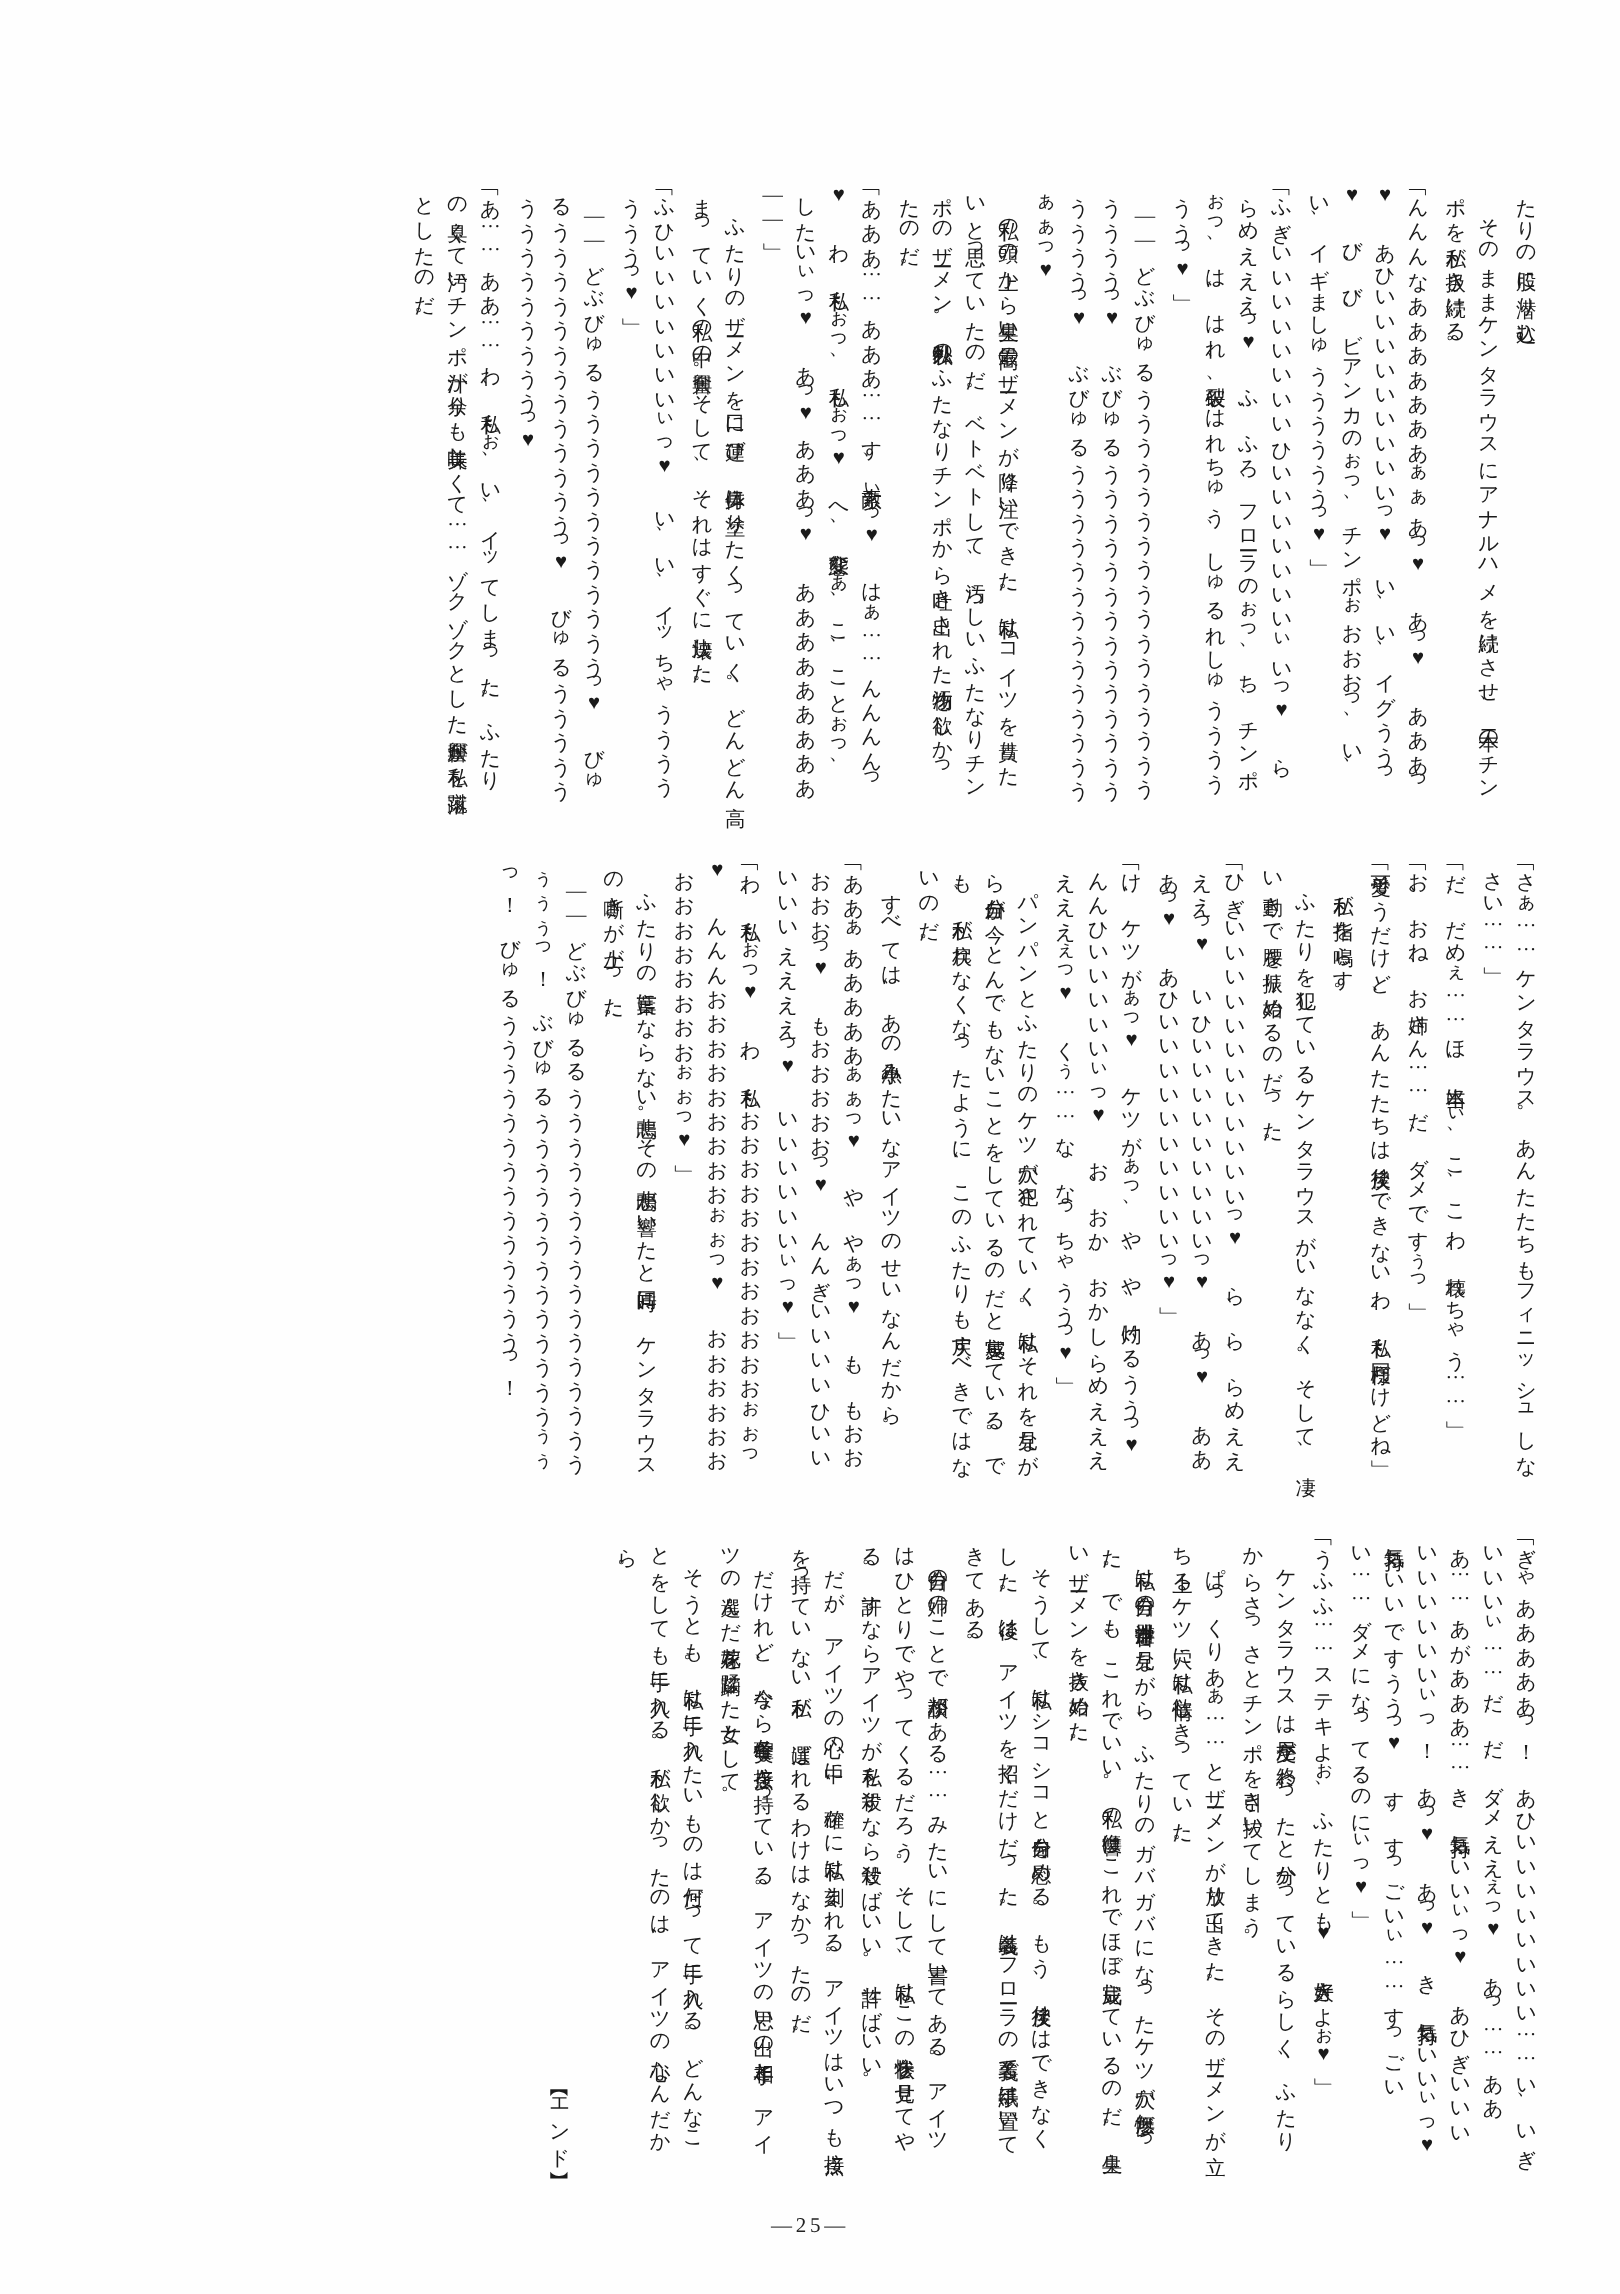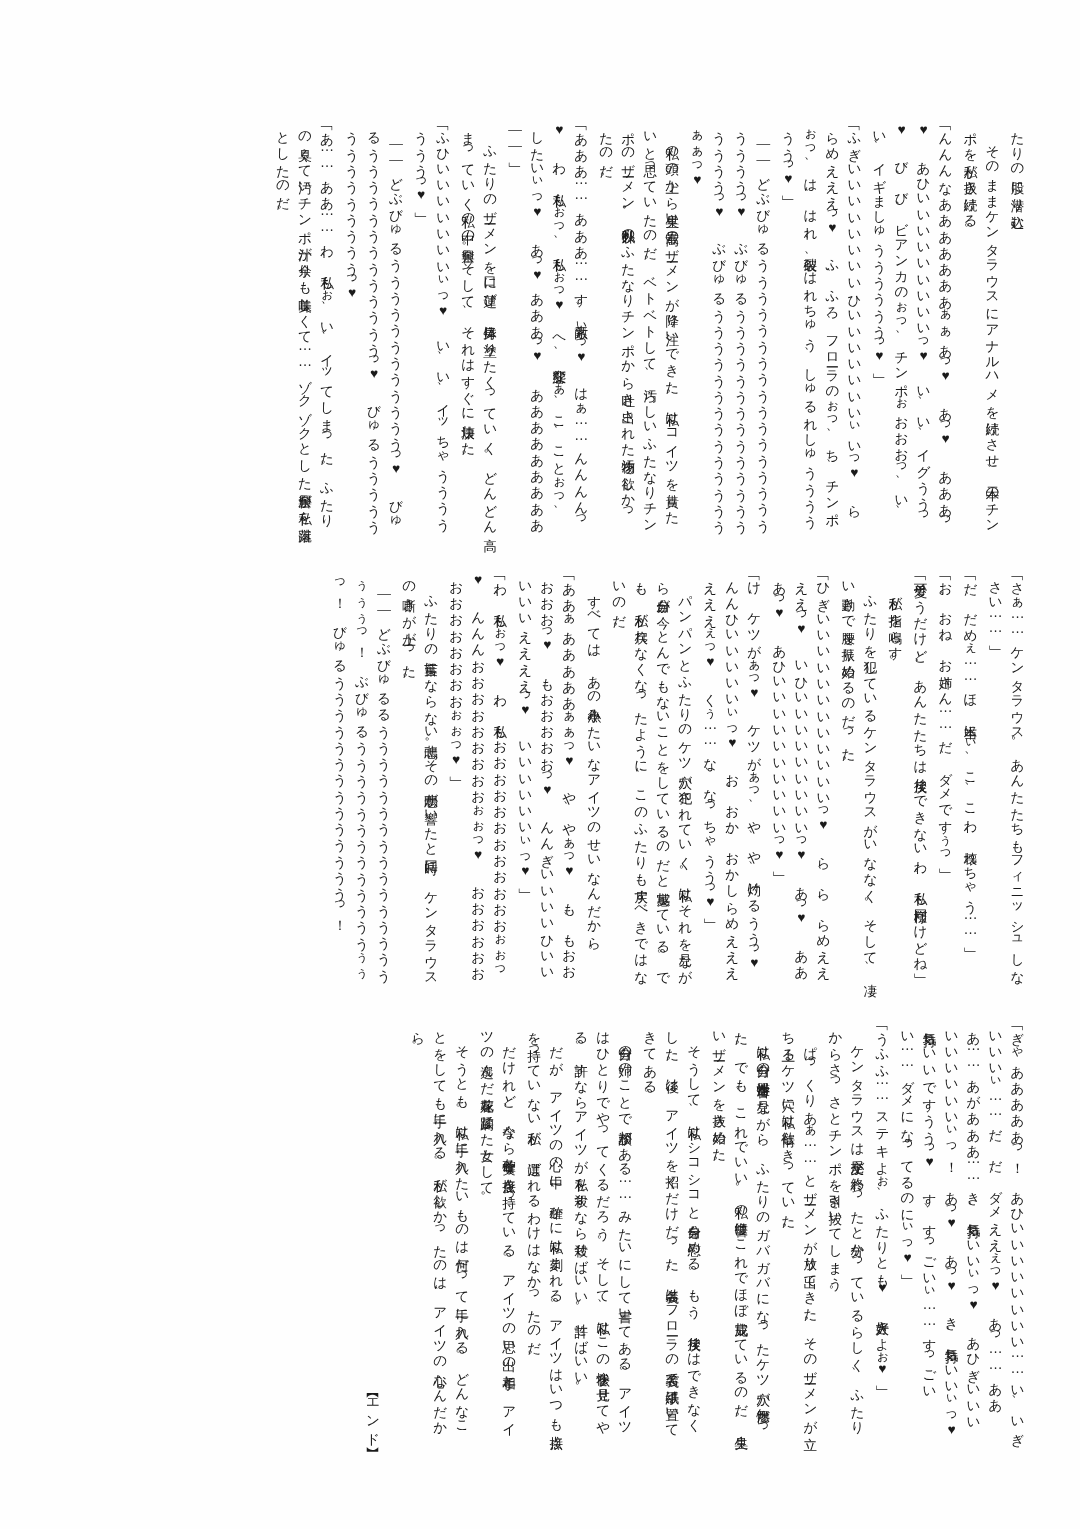--- a/index.html
+++ b/index.html
@@ -157,14 +157,15 @@
       <div class="para indent">だが、アイツの心の中に、確かに私は刻まれる。アイツはいつも接点を持っていない私が、選ばれるわけはなかったのだ。</div>
       <div class="gap tiny"></div>
       <div class="para indent">だけれど、今なら各確実な接点を持っている。アイツの思い出の相手と、アイツの選んだ花嫁を蹂躏した女として。</div>
       <div class="gap tiny"></div>
       <div class="para indent">そうとも。私は手に入れたいものは何だって手に入れる。どんなことをしても手に入れる。私が欲しかったのは、アイツの心なんだから。</div>
       <div class="gap tiny"></div>
       <div class="gap"></div>
       <div class="endmark">【エンド】</div>
     </div>
 
+  <div id="pagenum">—25—</div>
 
 </div>
 
 </body></html>

